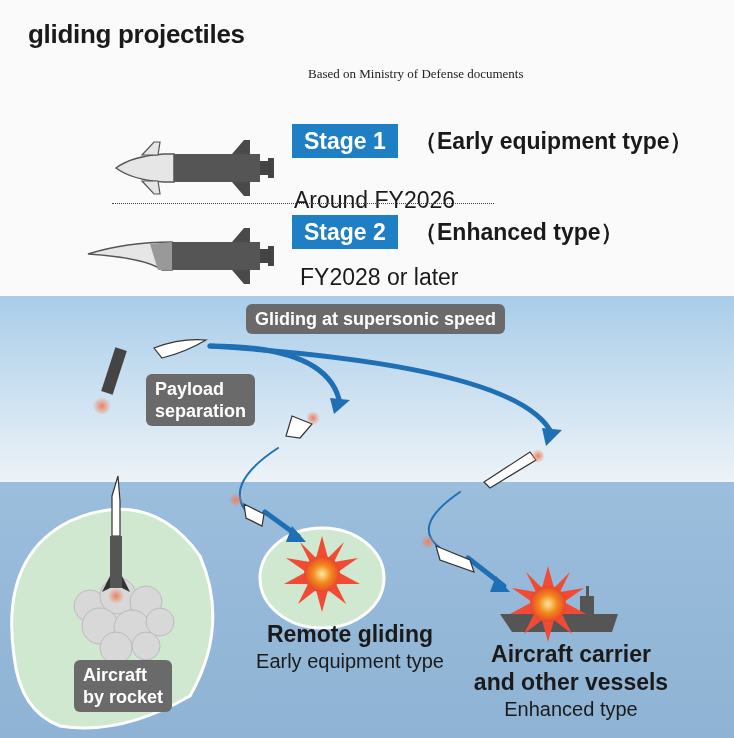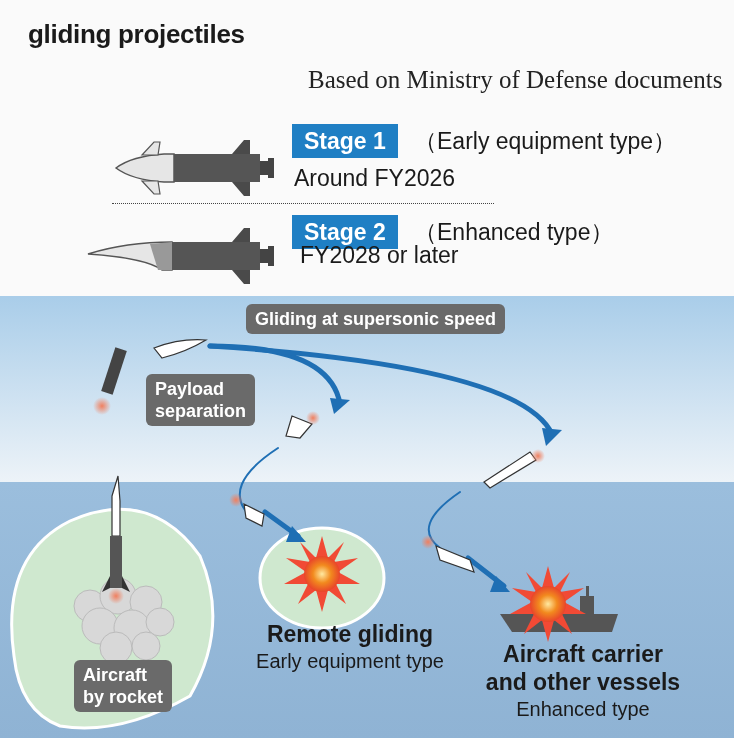--- a/index.html
+++ b/index.html
@@ -1,21 +1,21 @@
 <!DOCTYPE html>
 <html><head>
 <meta charset="utf-8">
 <style>
   html,body{margin:0;padding:0;}
   body{width:734px;height:738px;background:#fafafa;position:relative;overflow:hidden;font-family:"Liberation Sans",sans-serif;}
   .title{position:absolute;left:28px;top:18px;font-size:26px;font-weight:bold;color:#1a1a1a;line-height:32px;letter-spacing:-0.3px;}
-  .source{position:absolute;left:308px;top:66px;font-family:"Liberation Serif",serif;font-size:25px;color:#222;text-align:right;}
+  .source{position:absolute;left:308px;top:66px;font-family:"Liberation Serif",serif;font-size:13px;color:#222;text-align:right;}
   .badge{position:absolute;background:#1f7fc4;color:#fff;font-weight:bold;font-size:23px;padding:2px 12px;line-height:30px;}
-  .stype{position:absolute;font-weight:normal;font-size:23px;color:#1a1a1a;text-align:right;}
-  .sdate{position:absolute;font-size:23px;color:#1a1a1a;}
+  .stype{position:absolute;font-weight:bold;font-size:23px;color:#1a1a1a;text-align:right;}
+  .sdate{position:absolute;font-size:23px;color:#1a1a1a;margin-top:22px;}
   .divider{position:absolute;left:112px;top:203px;width:382px;border-top:1px dotted #444;}
   .scene{position:absolute;left:0;top:296px;width:648px;height:442px;}
   .lbl{position:absolute;background:#6a6a6a;color:#fff;font-weight:bold;font-size:18px;line-height:22px;padding:4px 9px;border-radius:6px;}
   .tgt{position:absolute;text-align:center;color:#1a1a1a;}
 </style>
 </head>
 <body>
 
 <div class="title">
   <div>gliding projectiles</div>
@@ -150,18 +150,18 @@
   </div>
   <div class="lbl" style="left:74px;top:364px">
     <div>Aircraft</div>
     <div>by rocket</div>
   </div>
 
   <div class="tgt" style="left:220px;top:324px;width:260px">
     <div style="font-weight:bold;font-size:23px;line-height:28px">Remote gliding</div>
     <div style="font-size:20px;line-height:26px">Early equipment type</div>
   </div>
-  <div class="tgt" style="left:458px;top:344px;width:250px">
+  <div class="tgt" style="left:446px;top:344px;width:250px">
     <div style="font-weight:bold;font-size:23px;line-height:28px">Aircraft carrier</div>
     <div style="font-weight:bold;font-size:23px;line-height:28px">and other vessels</div>
     <div style="font-size:20px;line-height:26px">Enhanced type</div>
   </div>
 </div>
 
 </body></html>

